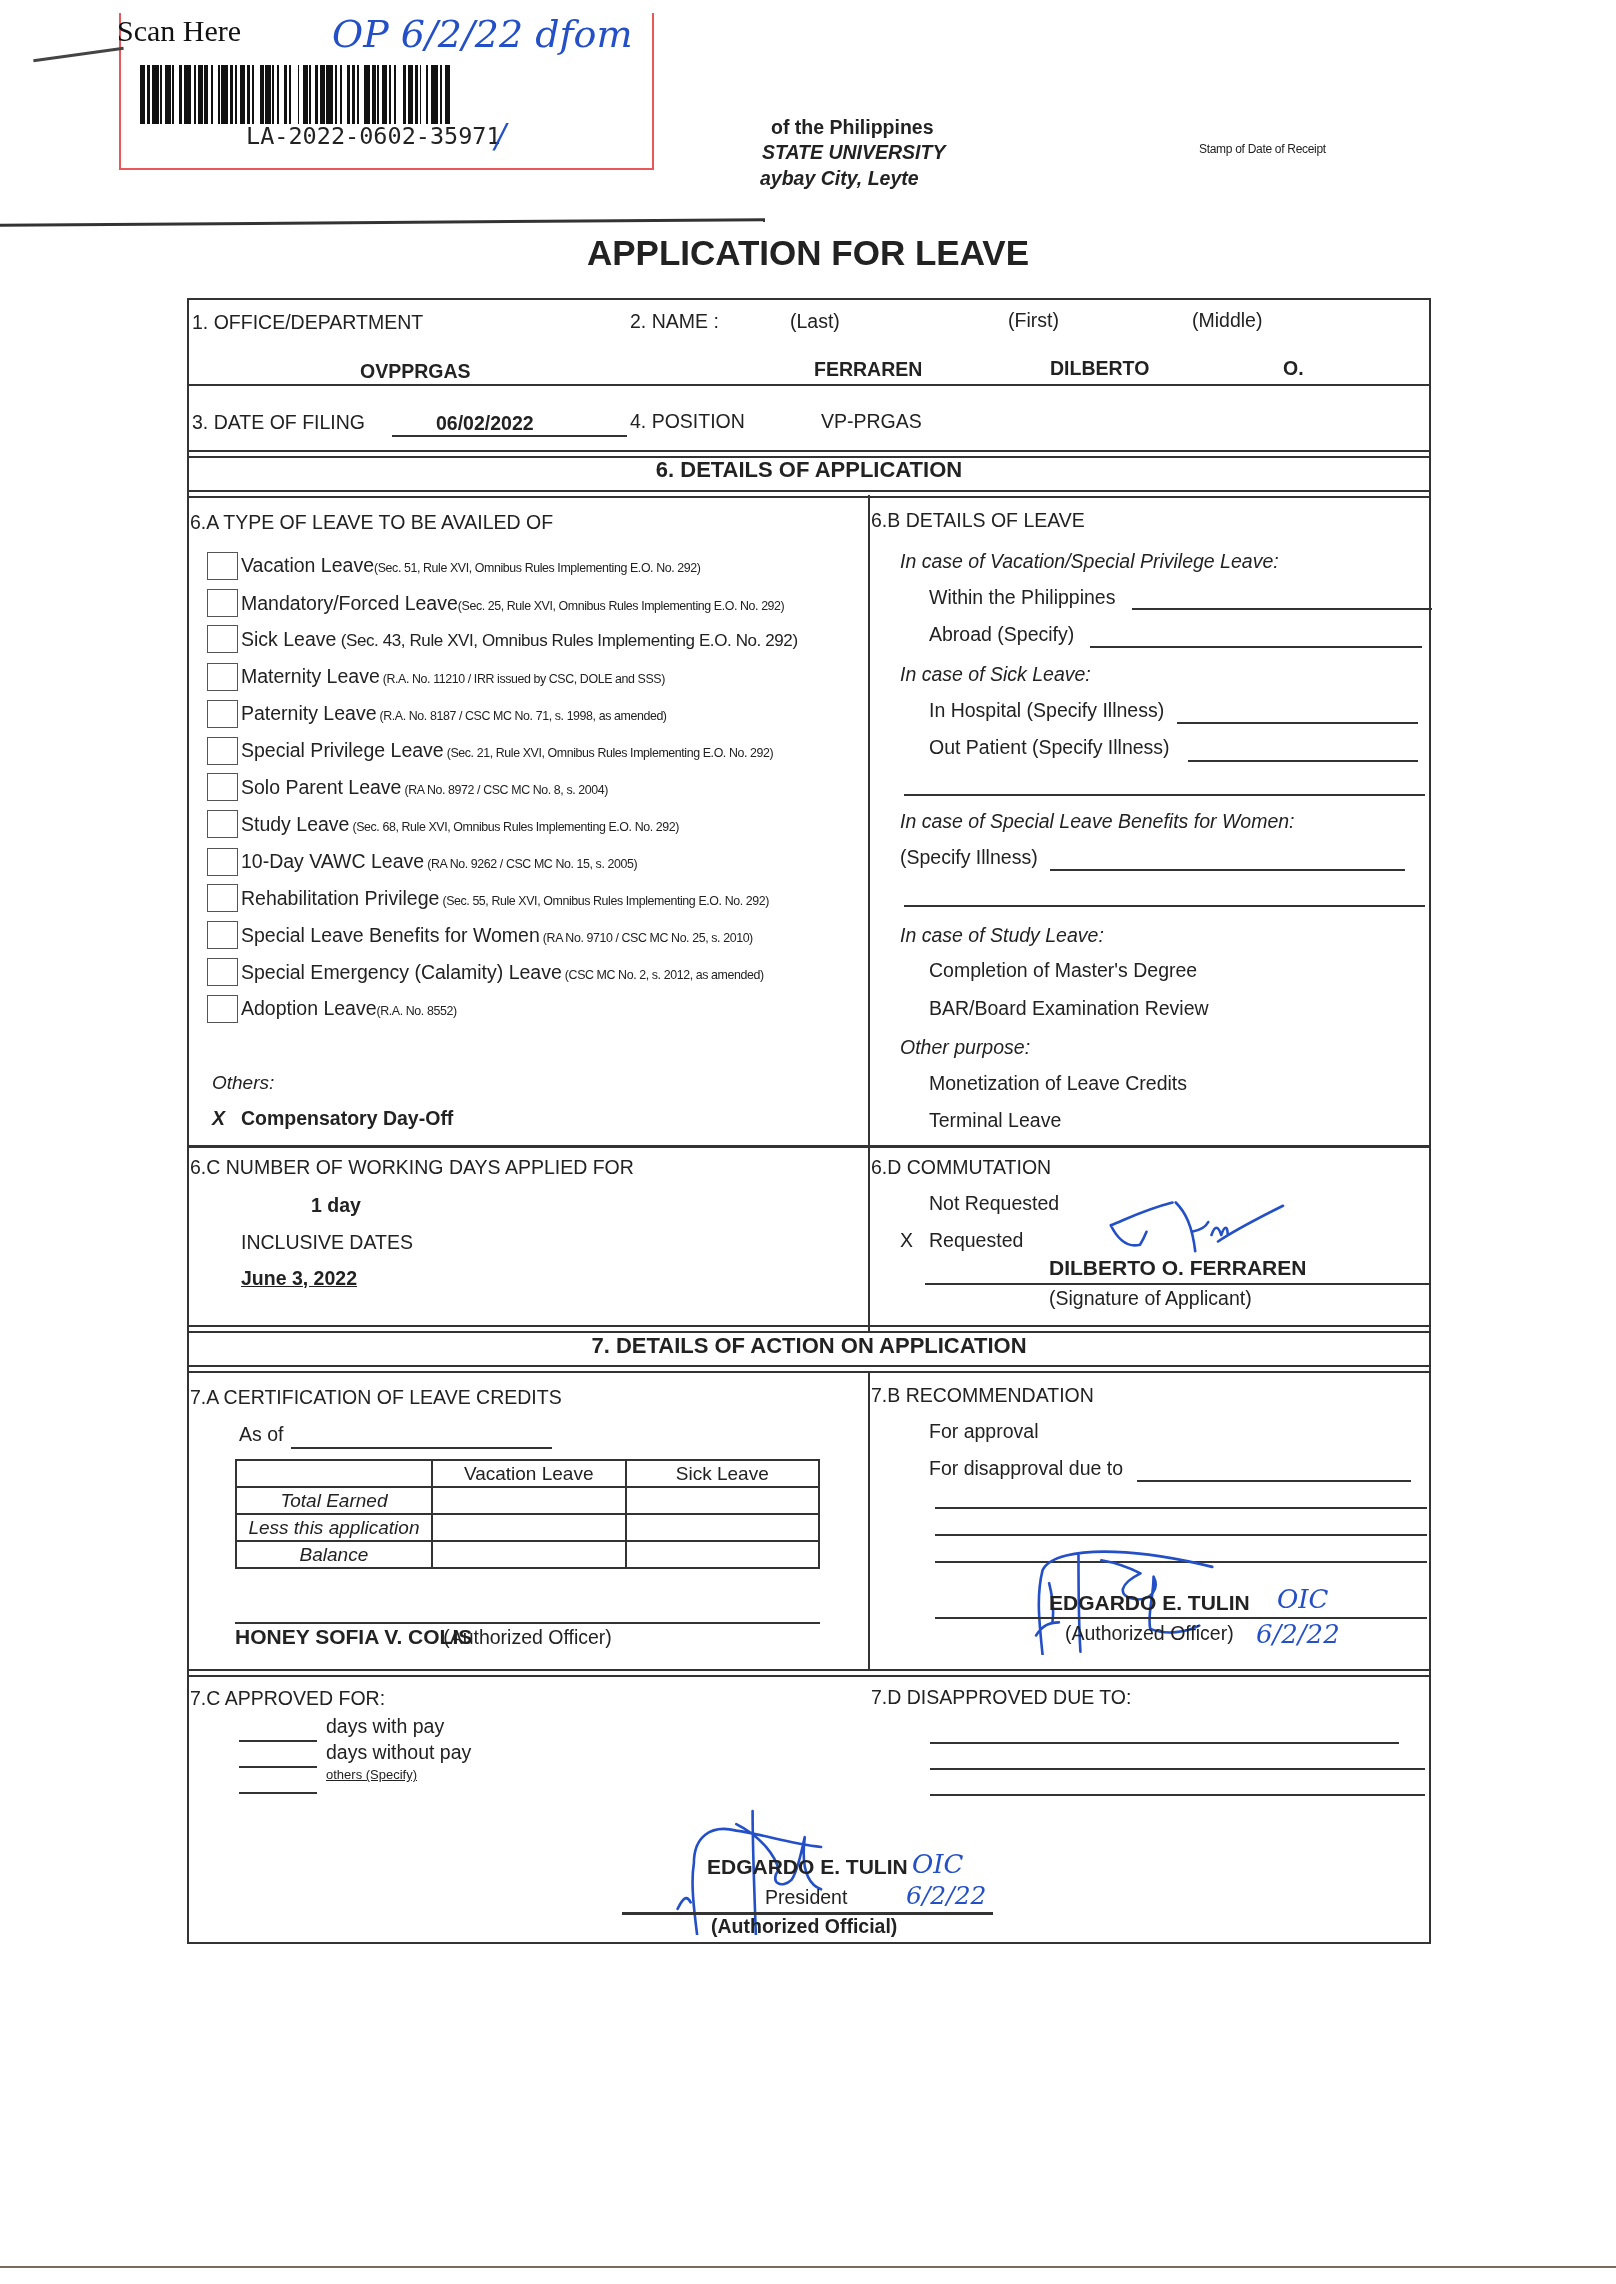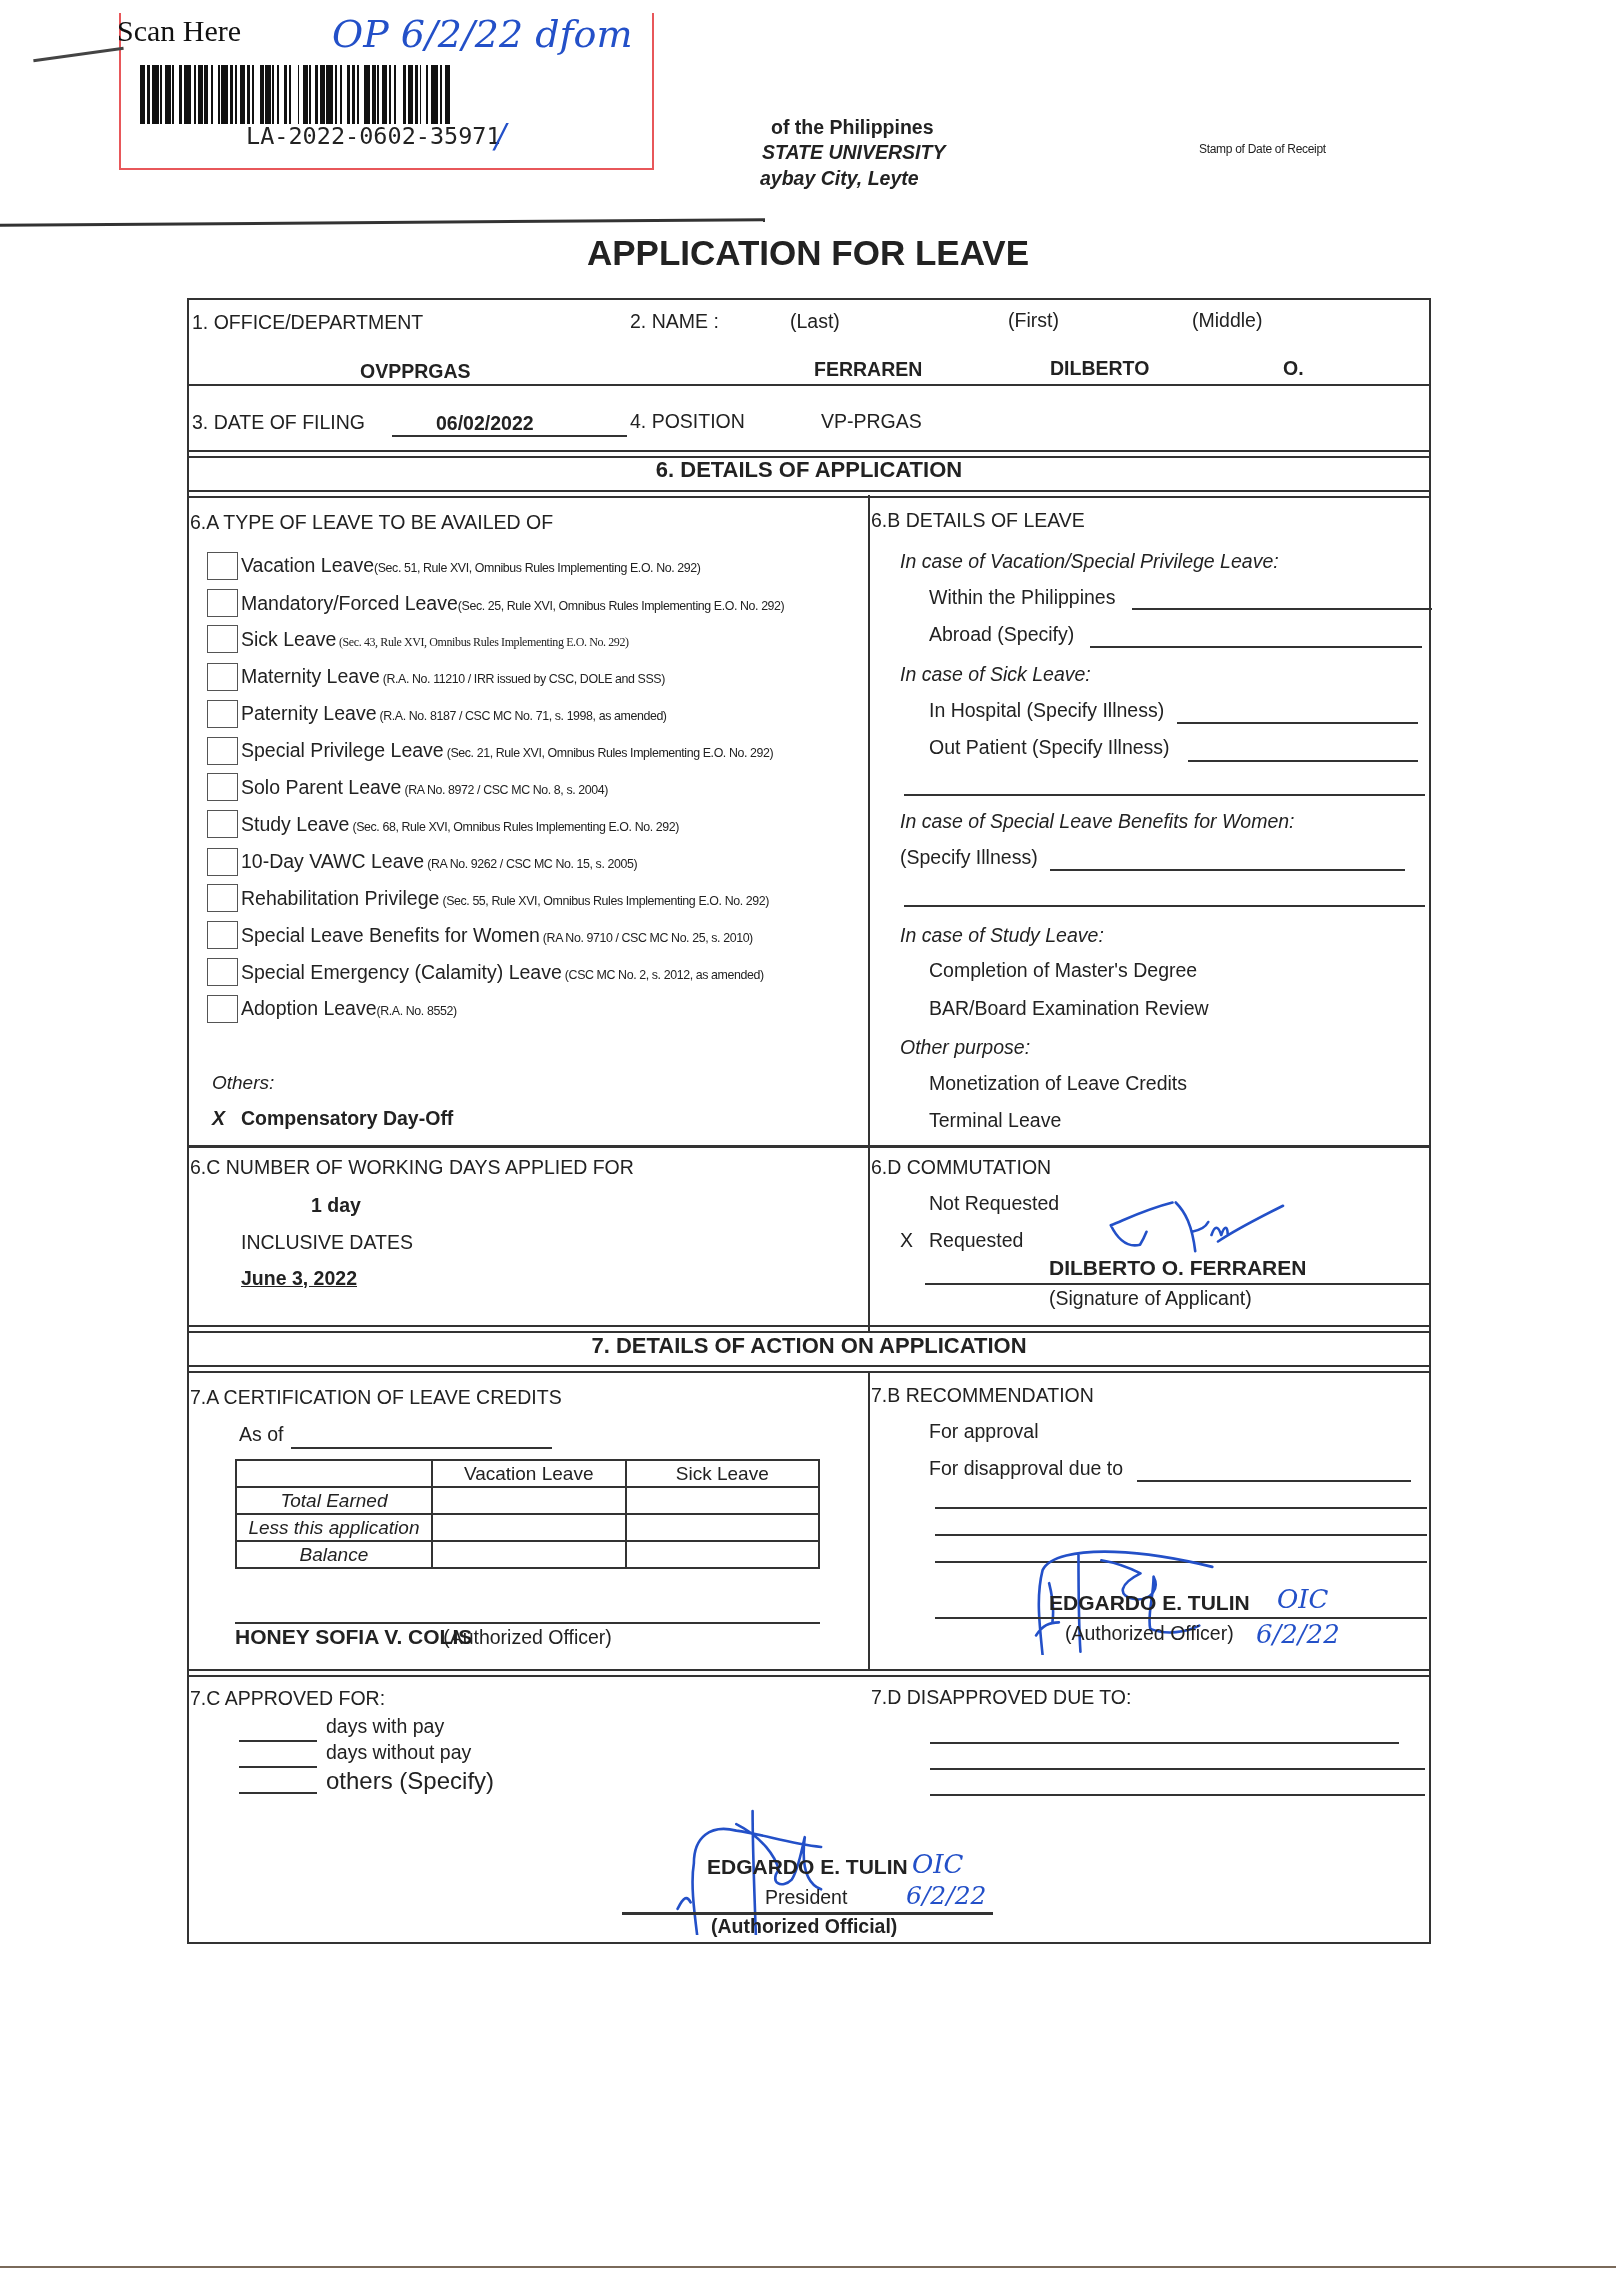--- a/index.html
+++ b/index.html
@@ -168,21 +168,21 @@
 
 <div class="line" style="left:868px;top:495px;width:2px;height:837px;"></div>
 
 <div class="t" style="left:190px;top:511px;font-size:19.5px;">6.A  TYPE OF LEAVE TO BE AVAILED OF</div>
 <div id="leave-list">
     <div class="box" style="left: 207px; top: 552px;"></div>
     <div class="t" style="left: 241px; top: 554px; font-size: 19.5px;"><span>Vacation Leave</span><span style="font-size: 12.4px; letter-spacing: -0.4px;">(Sec. 51, Rule XVI, Omnibus Rules Implementing E.O. No. 292)</span></div>
     <div class="box" style="left: 207px; top: 589px;"></div>
     <div class="t" style="left: 241px; top: 592px; font-size: 19.5px;"><span>Mandatory/Forced Leave</span><span style="font-size: 12.4px; letter-spacing: -0.4px;">(Sec. 25, Rule XVI, Omnibus Rules Implementing E.O. No. 292)</span></div>
     <div class="box" style="left: 207px; top: 625px;"></div>
-    <div class="t" style="left: 241px; top: 628px; font-size: 19.5px;"><span>Sick Leave</span><span style="font-size: 12px; letter-spacing: -0.4px; font-family: Liberation Serif, serif;"> (Sec. 43, Rule XVI, Omnibus Rules Implementing E.O. No. 292)</span></div>
+    <div class="t" style="left: 241px; top: 628px; font-size: 19.5px;"><span>Sick Leave</span><span style="font-size: 17px; letter-spacing: -0.4px;"> (Sec. 43, Rule XVI, Omnibus Rules Implementing E.O. No. 292)</span></div>
     <div class="box" style="left: 207px; top: 663px;"></div>
     <div class="t" style="left: 241px; top: 665px; font-size: 19.5px;"><span>Maternity Leave</span><span style="font-size: 12.4px; letter-spacing: -0.4px;"> (R.A. No. 11210 / IRR issued by CSC, DOLE and SSS)</span></div>
     <div class="box" style="left: 207px; top: 700px;"></div>
     <div class="t" style="left: 241px; top: 702px; font-size: 19.5px;"><span>Paternity Leave</span><span style="font-size: 12.4px; letter-spacing: -0.4px;"> (R.A. No. 8187 / CSC MC No. 71, s. 1998, as amended)</span></div>
     <div class="box" style="left: 207px; top: 737px;"></div>
     <div class="t" style="left: 241px; top: 739px; font-size: 19.5px;"><span>Special Privilege Leave</span><span style="font-size: 12.4px; letter-spacing: -0.4px;"> (Sec. 21, Rule XVI, Omnibus Rules Implementing E.O. No. 292)</span></div>
     <div class="box" style="left: 207px; top: 773px;"></div>
     <div class="t" style="left: 241px; top: 776px; font-size: 19.5px;"><span>Solo Parent Leave</span><span style="font-size: 12.4px; letter-spacing: -0.4px;"> (RA No. 8972 / CSC MC No. 8, s. 2004)</span></div>
     <div class="box" style="left: 207px; top: 810px;"></div>
     <div class="t" style="left: 241px; top: 813px; font-size: 19.5px;"><span>Study Leave</span><span style="font-size: 12.4px; letter-spacing: -0.4px;"> (Sec. 68, Rule XVI, Omnibus Rules Implementing E.O. No. 292)</span></div>
@@ -296,21 +296,21 @@
 <div class="t hand" style="left:1256px;top:1619px;font-size:26px;">6/2/22</div>
 
 <div class="dbl" style="top:1669px;"></div>
 
 <div class="t" style="left:190px;top:1687px;font-size:19.5px;">7.C  APPROVED FOR:</div>
 <div class="uline" style="left:239px;top:1720px;width:78px;height:19.5px;"></div>
 <div class="t" style="left:326px;top:1715px;font-size:19.5px;">days with pay</div>
 <div class="uline" style="left:239px;top:1746px;width:78px;height:19.5px;"></div>
 <div class="t" style="left:326px;top:1741px;font-size:19.5px;">days without pay</div>
 <div class="uline" style="left:239px;top:1772px;width:78px;height:19.5px;"></div>
-<div class="t" style="left:326px;top:1767px;font-size:24px;">others (Specify)</div>
+<div class="t" style="left:326px;top:1767px;font-size:13px;text-decoration:underline;">others (Specify)</div>
 
 <div class="t" style="left:871px;top:1686px;font-size:19.5px;">7.D   DISAPPROVED DUE TO:</div>
 <div class="line" style="left:930px;top:1742px;width:469px;height:2px;"></div>
 <div class="line" style="left:930px;top:1768px;width:495px;height:2px;"></div>
 <div class="line" style="left:930px;top:1794px;width:495px;height:2px;"></div>
 
 <svg class="abs sig" style="left:671px;top:1798px;" width="248" height="137" viewBox="0 0 380 210">
   <path d="M40 210 C35 170 30 130 35 100 C35 60 60 40 100 50 C140 55 180 70 230 75 M125 20 C125 80 128 150 130 210 M100 40 C140 60 160 90 165 110 C150 130 170 140 185 125 C195 110 200 80 205 60 C200 100 205 130 230 140 M10 170 C20 150 25 150 30 160"></path>
 </svg>
 <div class="t b" style="left:707px;top:1855px;font-size:21px;">EDGARDO E. TULIN</div>

